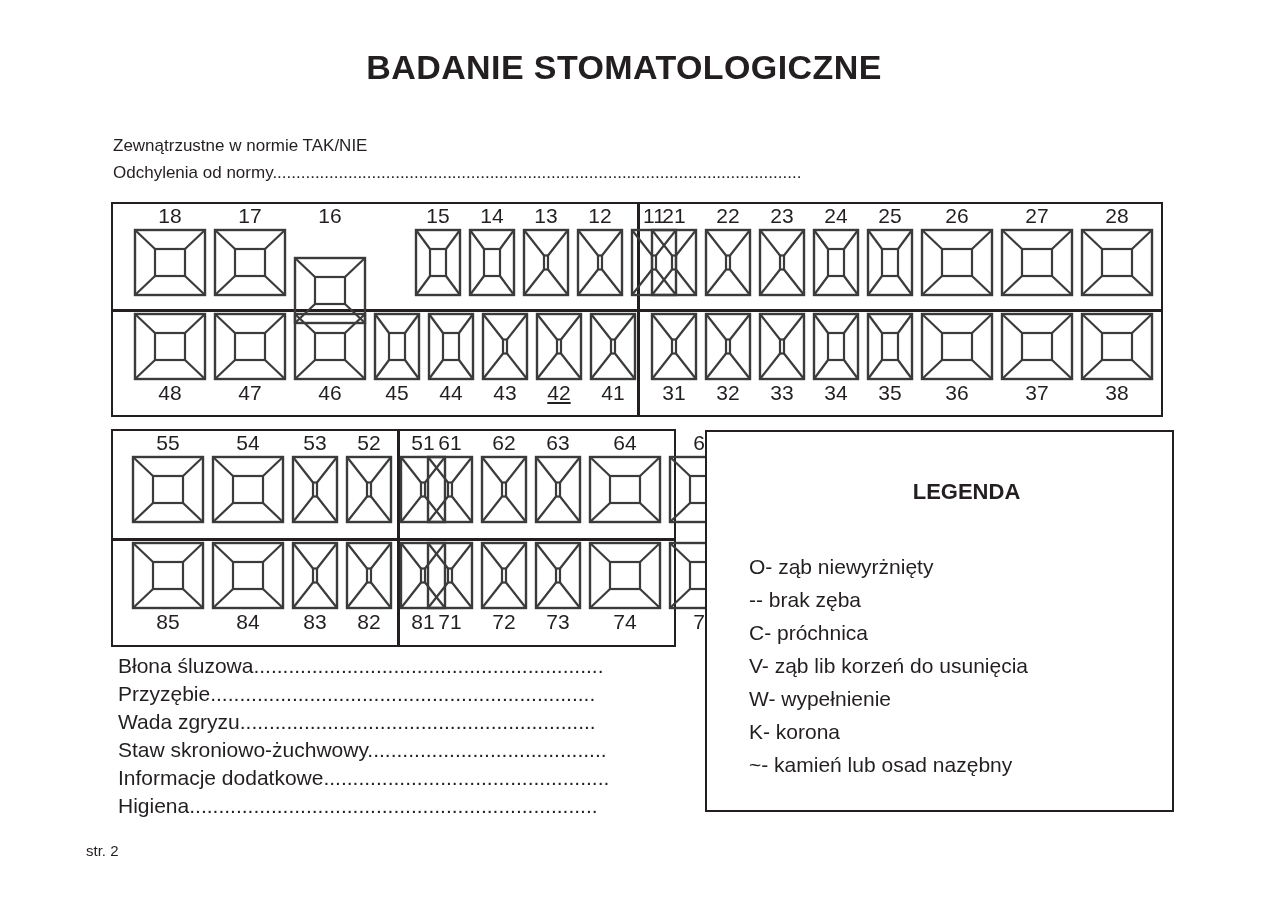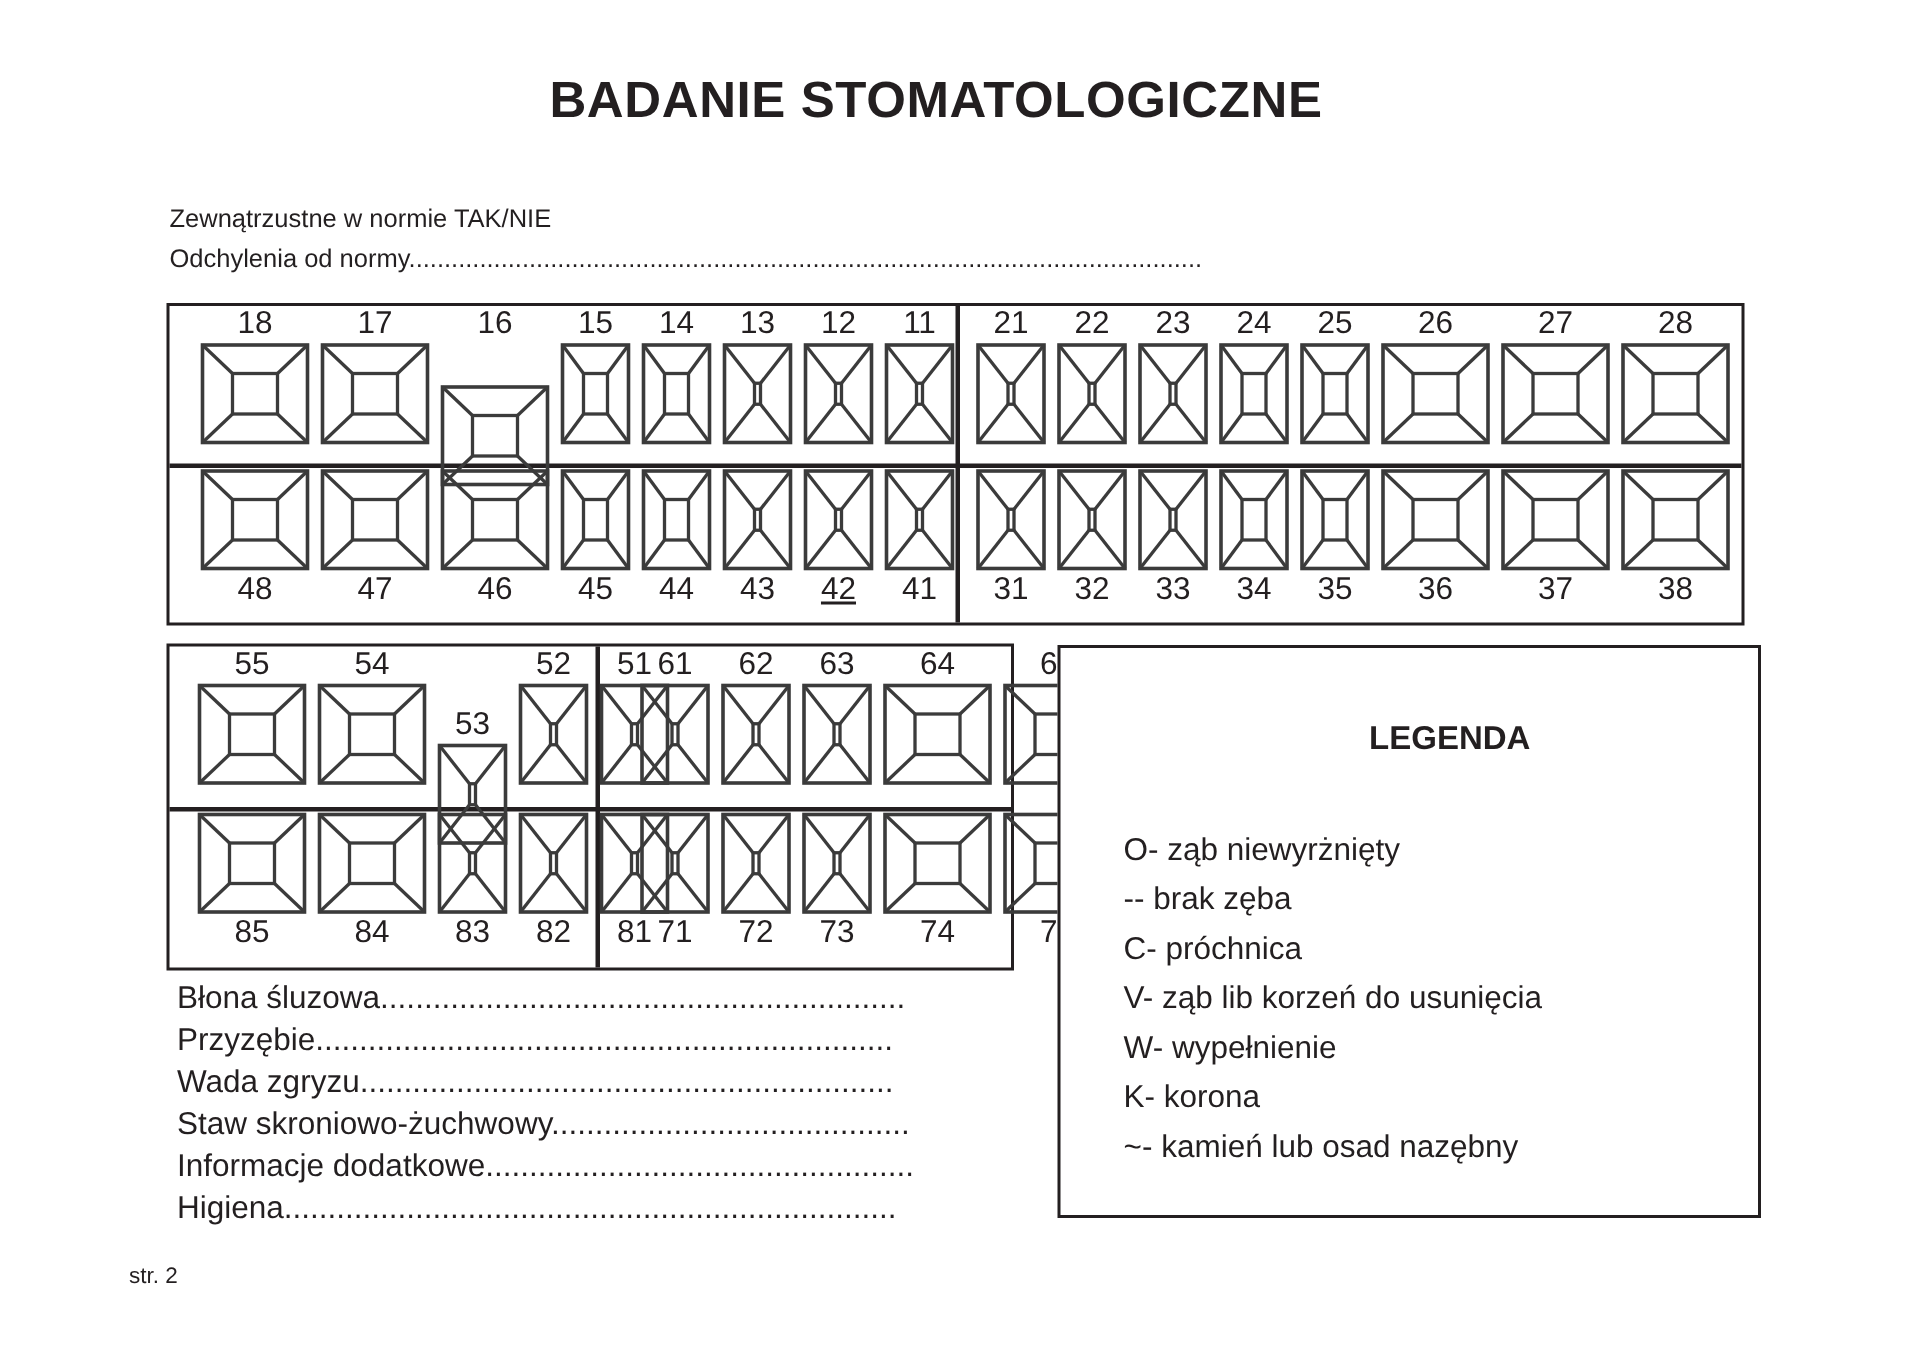--- a/index.html
+++ b/index.html
@@ -250,21 +250,21 @@
             <svg width="74" height="69" viewBox="0 0 74 69">
               <rect class="outer" x="2" y="2" width="70" height="65"></rect>
               <rect class="inner" x="22" y="21" width="30" height="27"></rect>
               <line x1="2" y1="2" x2="22" y2="21"></line>
               <line x1="72" y1="2" x2="52" y2="21"></line>
               <line x1="72" y1="67" x2="52" y2="48"></line>
               <line x1="2" y1="67" x2="22" y2="48"></line>
             </svg>
           </div>
         </div>
-        <div class="tooth labels-above" style="margin-right: 6px;">
+        <div class="tooth labels-above" style="margin-right: 6px; margin-left: 41px;">
           <div class="tooth-number">15</div>
           <div class="tooth-glyph">
             <svg width="48" height="69" viewBox="0 0 48 69">
               <rect class="outer" x="2" y="2" width="44" height="65"></rect>
               <rect class="inner" x="16" y="21" width="16" height="27"></rect>
               <line x1="2" y1="2" x2="16" y2="21"></line>
               <line x1="46" y1="2" x2="32" y2="21"></line>
               <line x1="46" y1="67" x2="32" y2="48"></line>
               <line x1="2" y1="67" x2="16" y2="48"></line>
             </svg>
@@ -672,21 +672,21 @@
             <svg width="74" height="69" viewBox="0 0 74 69">
               <rect class="outer" x="2" y="2" width="70" height="65"></rect>
               <rect class="inner" x="22" y="21" width="30" height="27"></rect>
               <line x1="2" y1="2" x2="22" y2="21"></line>
               <line x1="72" y1="2" x2="52" y2="21"></line>
               <line x1="72" y1="67" x2="52" y2="48"></line>
               <line x1="2" y1="67" x2="22" y2="48"></line>
             </svg>
           </div>
         </div>
-        <div class="tooth labels-above" style="margin-right: 6px; margin-top: 40px;">
+        <div class="tooth labels-above" style="margin-right: 6px;">
           <div class="tooth-number">53</div>
           <div class="tooth-glyph">
             <svg width="48" height="69" viewBox="0 0 48 69">
               <rect class="outer" x="2" y="2" width="44" height="65"></rect>
               <rect class="inner" x="22" y="27.5" width="4" height="14"></rect>
               <line x1="2" y1="2" x2="22" y2="27.5"></line>
               <line x1="46" y1="2" x2="26" y2="27.5"></line>
               <line x1="46" y1="67" x2="26" y2="41.5"></line>
               <line x1="2" y1="67" x2="22" y2="41.5"></line>
             </svg>

